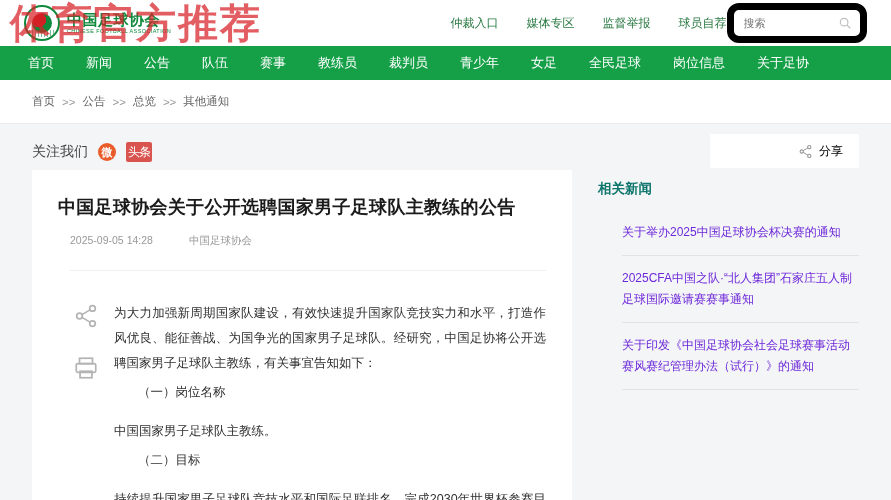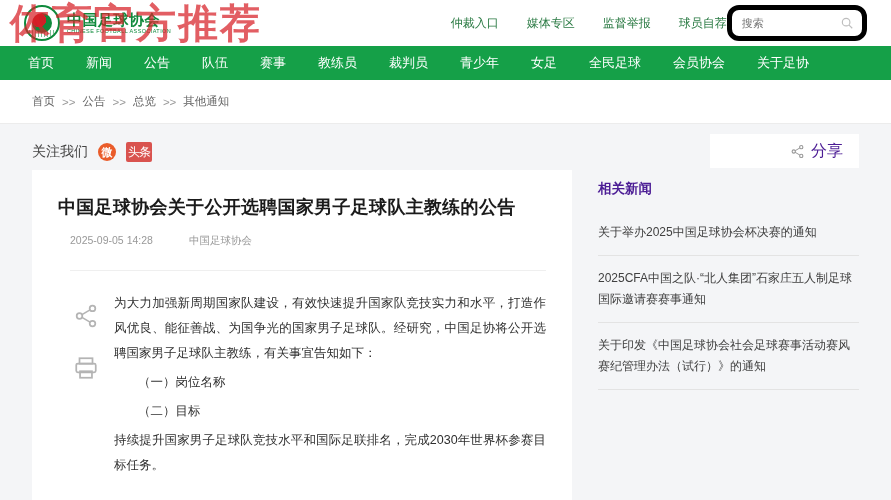--- a/index.html
+++ b/index.html
@@ -75,21 +75,21 @@
     gap: 28px;
     margin-left: 190px;
     font-size: 12px;
   }
   .top-links a { color: #2a7a43; text-decoration: none; white-space: nowrap; }
 
   .search-box {
     margin-left: auto;
     width: 142px;
     height: 24px;
-    border: 5px solid #000000;
+    border: 7px solid #000000;
     border-radius: 12px;
     display: flex;
     align-items: center;
     padding: 13px 8px;
     background: #fff;
   }
   .search-box input {
     border: 0;
     outline: none;
     font-size: 11px;
@@ -227,21 +227,21 @@
     flex: none;
     display: flex;
     flex-direction: column;
     align-items: center;
     gap: 26px;
     padding-top: 16px;
   }
   .tool-ico { width: 26px; height: 26px; opacity: .55; }
 
   .prose { flex: 1; font-size: 12.5px; line-height: 2.0; color: #2f2f2f; }
-  .prose p { margin: 4px 0 4px 0; text-align: justify; }
+  .prose p { margin: 14px 0 4px 0; text-align: justify; }
   .prose .h2 { font-weight: bold; margin: 8px 0 2px 0; padding-left: 24px; }
   .prose .h3 { margin: 4px 0 2px 0; padding-left: 24px; }
 
   
   .right-col {
     width: 287px;
     flex: none;
     padding-left: 26px;
   }
   .share-bar {
@@ -250,36 +250,37 @@
     display: flex;
     align-items: center;
     justify-content: flex-end;
     gap: 6px;
     padding-right: 16px;
     position: absolute;
     right: 32px;
     top: 10px;
     width: 149px;
   }
-  .share-text { font-size: 16px; color: #4c1d95; }
+  .share-text { font-size: 12px; color: #000000; }
   .share-ico { width: 15px; height: 15px; opacity: .6; }
 
   .rel-title {
     font-size: 13.5px;
-    color: #4c1d95;
+    color: #0f766e;
     font-weight: bold;
     padding: 10px 0 12px 0;
   }
   .rel-item {
     font-size: 12px;
-    color: #404040;
+    color: #6d28d9;
     line-height: 1.75;
     padding: 12px 0 12px 0;
     border-bottom: 1px solid #e3e3e3;
     cursor: pointer;
+    margin-left: 24px;
   }
   .rel-item:first-of-type { border-top: 1px solid #e3e3e3; padding-top: 10px;}
 </style>
 </head>
 <body>
 
 <div class="watermark">体育官方推荐</div>
 
 <div class="topbar">
   <div class="logo">
@@ -310,21 +311,21 @@
   <a href="#">首页</a>
   <a href="#">新闻</a>
   <a href="#">公告</a>
   <a href="#">队伍</a>
   <a href="#">赛事</a>
   <a href="#">教练员</a>
   <a href="#">裁判员</a>
   <a href="#">青少年</a>
   <a href="#">女足</a>
   <a href="#">全民足球</a>
-  <a href="#">会员协会</a>
+  <a href="#">岗位信息</a>
   <a href="#">关于足协</a>
 </div>
 
 <div class="crumb-wrap">
   <div class="crumb">
     <a href="#">首页</a>
     <span class="sep">&gt;&gt;</span>
     <a href="#">公告</a>
     <span class="sep">&gt;&gt;</span>
     <a href="#">总览</a>
@@ -373,20 +374,21 @@
           <svg class="tool-ico" viewBox="0 0 24 24">
             <rect x="6" y="3" width="12" height="5" fill="none" stroke="#777" stroke-width="1.6"></rect>
             <rect x="3" y="8" width="18" height="8" rx="1.5" fill="none" stroke="#777" stroke-width="1.6"></rect>
             <rect x="6.5" y="15" width="11" height="6" fill="none" stroke="#777" stroke-width="1.6"></rect>
           </svg>
         </div>
 
         <div class="prose">
           <p>为大力加强新周期国家队建设，有效快速提升国家队竞技实力和水平，打造作风优良、能征善战、为国争光的国家男子足球队。经研究，中国足协将公开选聘国家男子足球队主教练，有关事宜告知如下：</p>
           <p class="h3">（一）岗位名称</p>
+          <p>中国国家男子足球队主教练。</p>
           <p class="h3">（二）目标</p>
           <p>持续提升国家男子足球队竞技水平和国际足联排名，完成2030年世界杯参赛目标任务。</p>
         </div>
       </div>
     </div>
 
     <div class="right-col">
       <div class="rel-title">相关新闻</div>
       <div class="rel-item">关于举办2025中国足球协会杯决赛的通知</div>
       <div class="rel-item">2025CFA中国之队·“北人集团”石家庄五人制足球国际邀请赛赛事通知</div>

